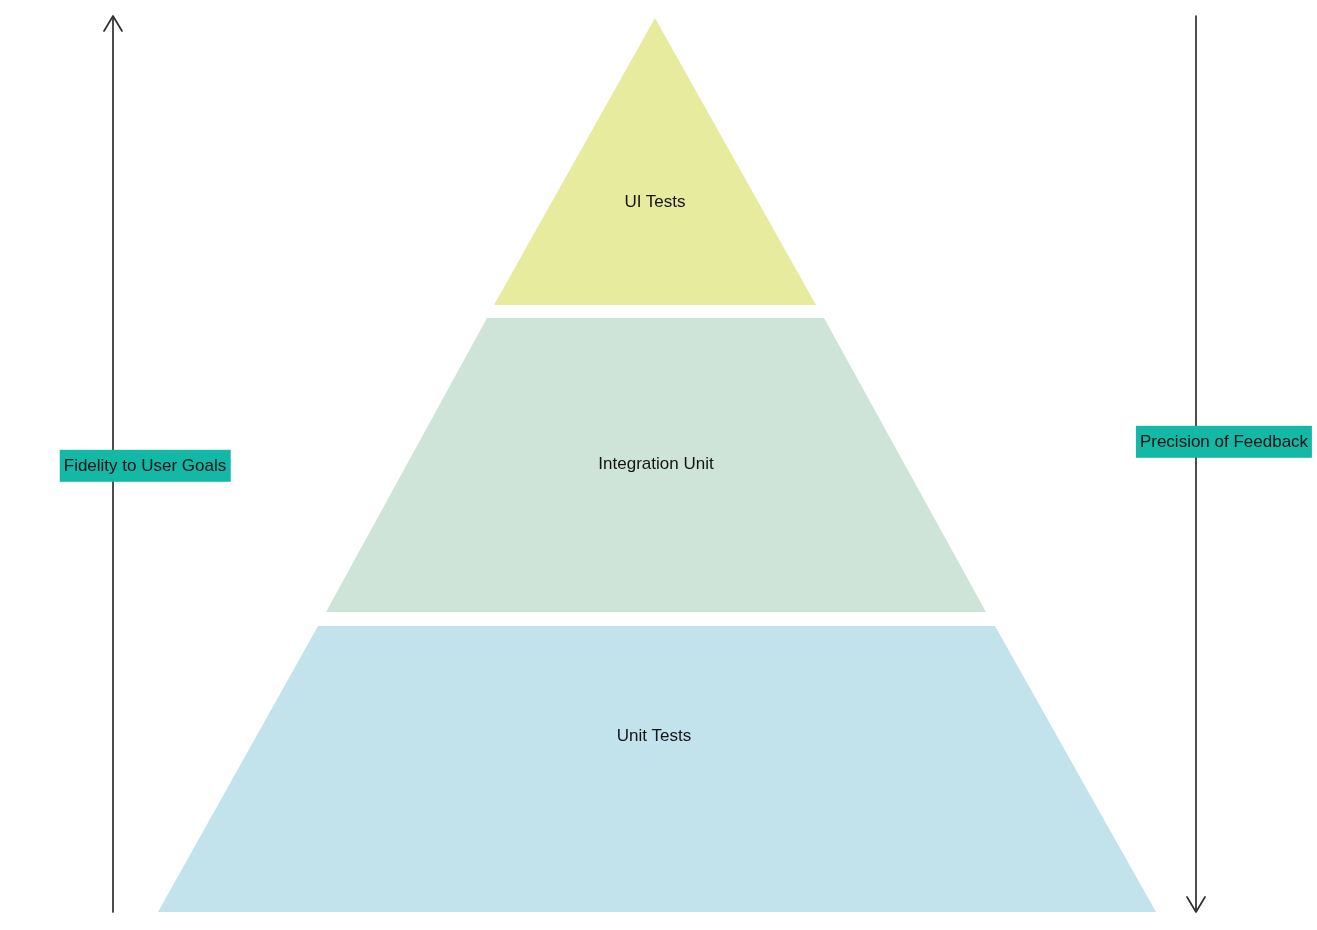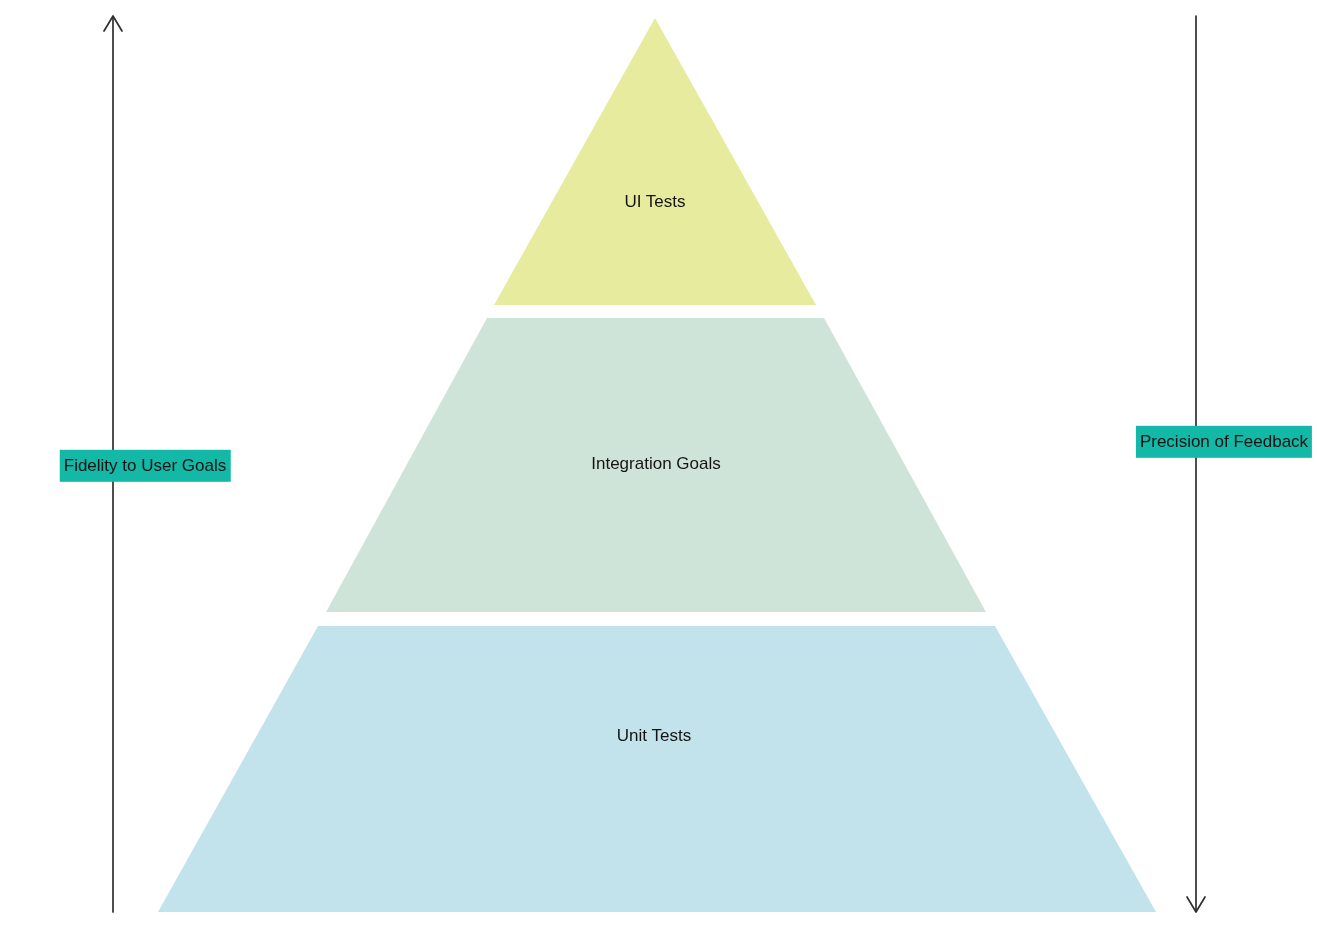--- a/index.html
+++ b/index.html
@@ -59,21 +59,21 @@
       <line x1="113" y1="912" x2="113" y2="18"></line>
       <polyline points="104,31 113,16 122,31"></polyline>
 
       <line x1="1196" y1="16" x2="1196" y2="910"></line>
       <polyline points="1187,897 1196,912 1205,897"></polyline>
     </g>
   </svg>
 
   <div class="label" style="left:655px; top:202px">UI Tests</div>
 
-  <div class="label" style="left:656px; top:464px">Integration Goals</div>
+  <div class="label" style="left:656px; top:464px">Integration Unit</div>
 
   <div class="label" style="left:654px; top:736px">Unit Tests</div>
 
   <div class="label axis-label" style="left:117px; top:466px">Fidelity to User Goals</div>
 
   <div class="label axis-label" style="left:1196px; top:442px">Precision of Feedback</div>
 
 </div>
 
 </body></html>

